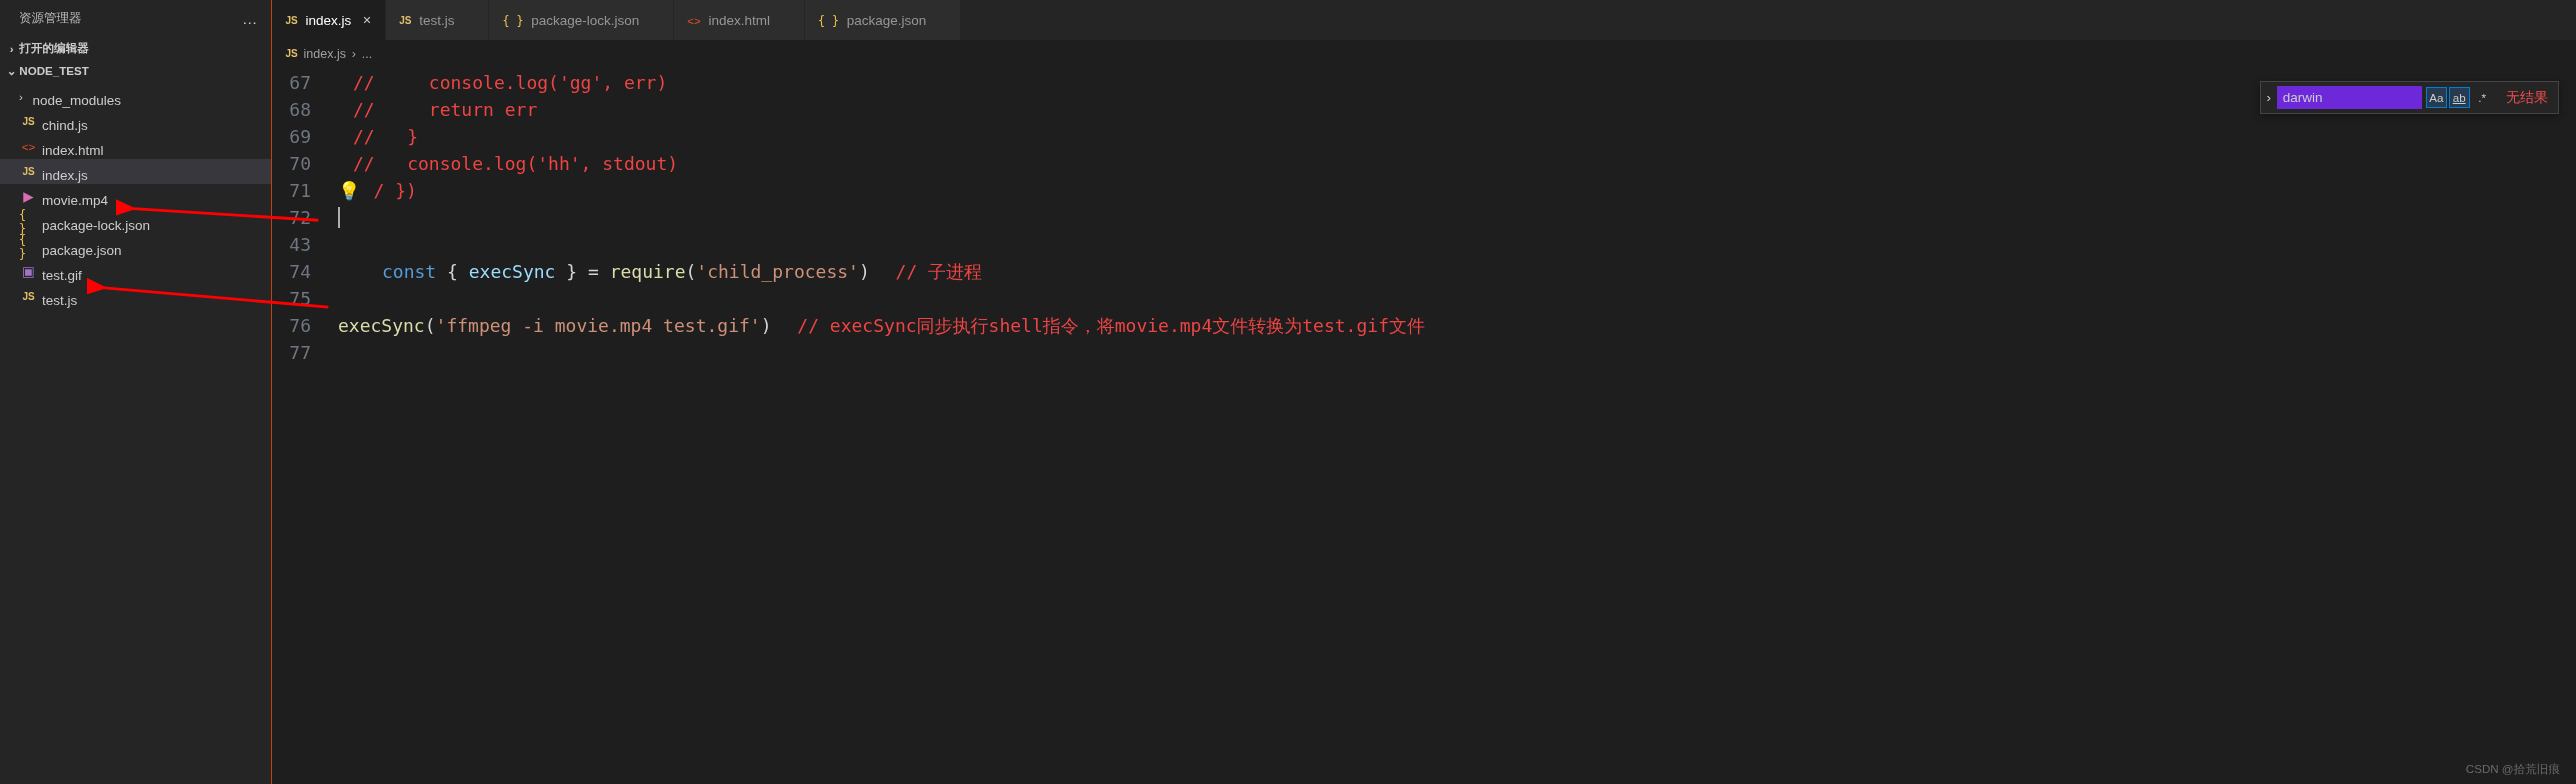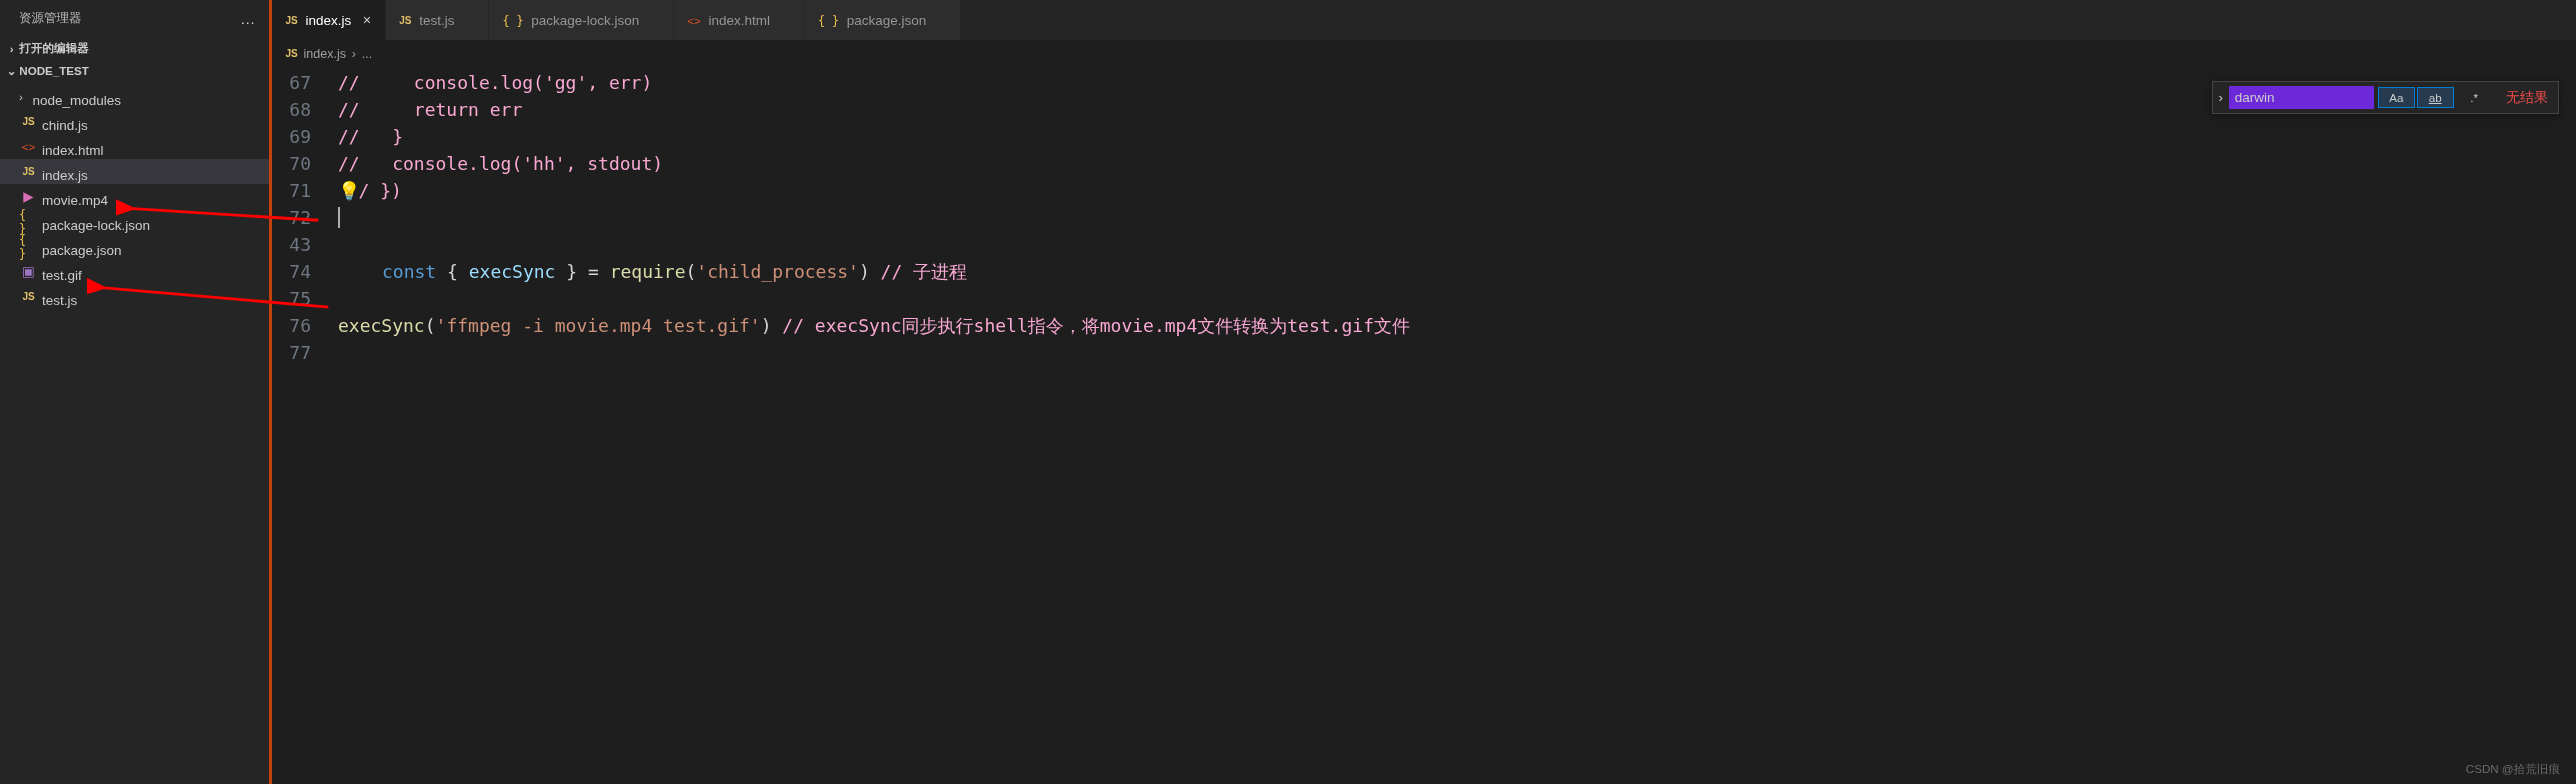--- a/index.html
+++ b/index.html
@@ -14,21 +14,21 @@
   position: relative;
 }
 .workbench { display: flex; height: 100%; }
 
 
 .sidebar {
   width: 272px;
   background: #252526;
   display: flex;
   flex-direction: column;
-  border-right: 3px solid #c2410c;
+  border-right: 1px solid #c2410c;
 }
 .sidebar-header {
   display: flex;
   align-items: center;
   justify-content: space-between;
   padding: 9.6px 11.6px 9.6px 19px;
   font-size: 12.5px;
   color: #bbbbbb;
 }
 .dots { letter-spacing: 1.9px; color: #cccccc; font-size: 15.4px; }
@@ -95,21 +95,21 @@
 .line { display: flex; }
 .gutter {
   width: 66px;
   text-align: right;
   padding-right: 27px;
   color: #6e7681;
   user-select: none;
   flex-shrink: 0;
 }
 .code { white-space: pre; }
-.cm { color: #f9a8d4; }
+.cm { color: #ef4444; margin-left: 15px; }
 .kw { color: #569cd6; margin-left: 44px; }
 .fn { color: #dcdcaa; }
 .str { color: #ce9178; }
 .pn { color: #d4d4d4; }
 .vr { color: #9cdcfe; }
 .op { color: #d4d4d4; }
 .cursor-line { position: relative; }
 .text-cursor {
   position: absolute;
   left: 66px;
@@ -139,21 +139,21 @@
   border: none;
   color: #cccccc;
   padding: 3.9px 5.8px;
   width: 145px;
   font-size: 13.5px;
   outline: none;
   height: 23px;
 }
 .find-opts { display: flex; gap: 1.9px; padding: 0 3.9px; }
 .find-opt {
-  width: 37px; height: 21px;
+  width: 21px; height: 21px;
   display: flex; align-items: center; justify-content: center;
   font-size: 11.6px;
   color: #cccccc;
   border: 1px solid transparent;
   cursor: pointer;
   font-family: sans-serif;
 }
 .find-opt.on { border-color: #007fd4; background: #263b50; }
 .find-results { color: #f14c4c; padding: 0 9.6px; font-size: 14px; }
 

